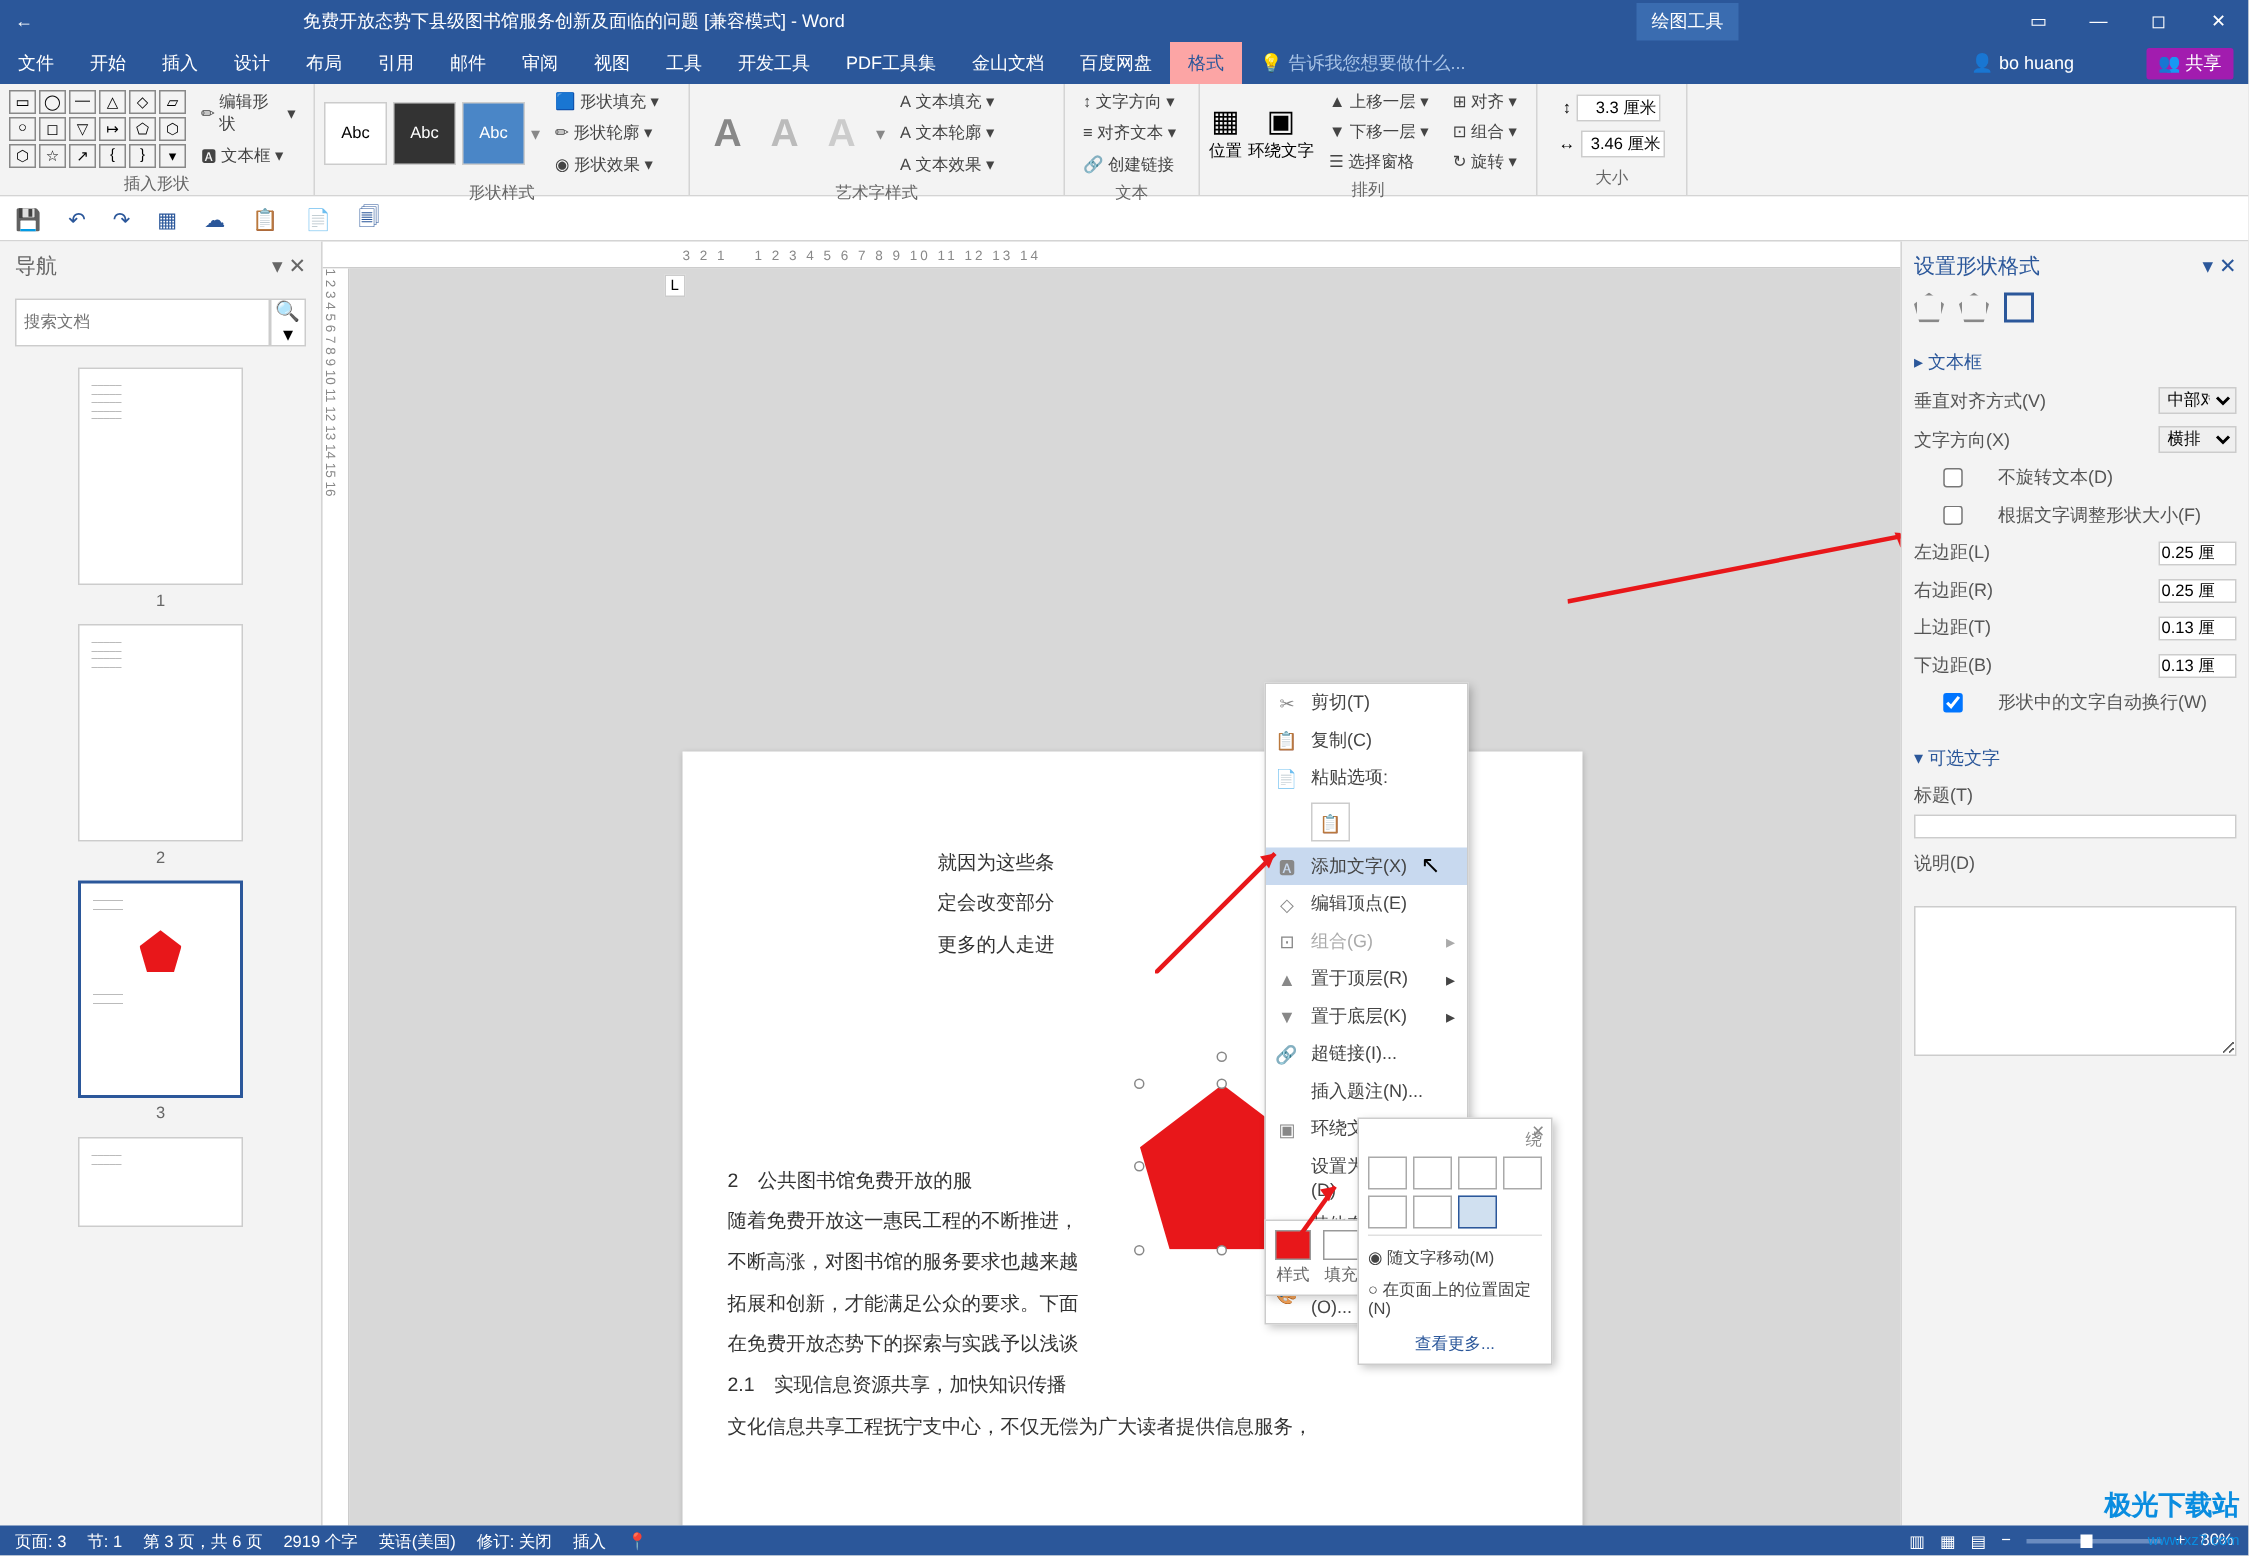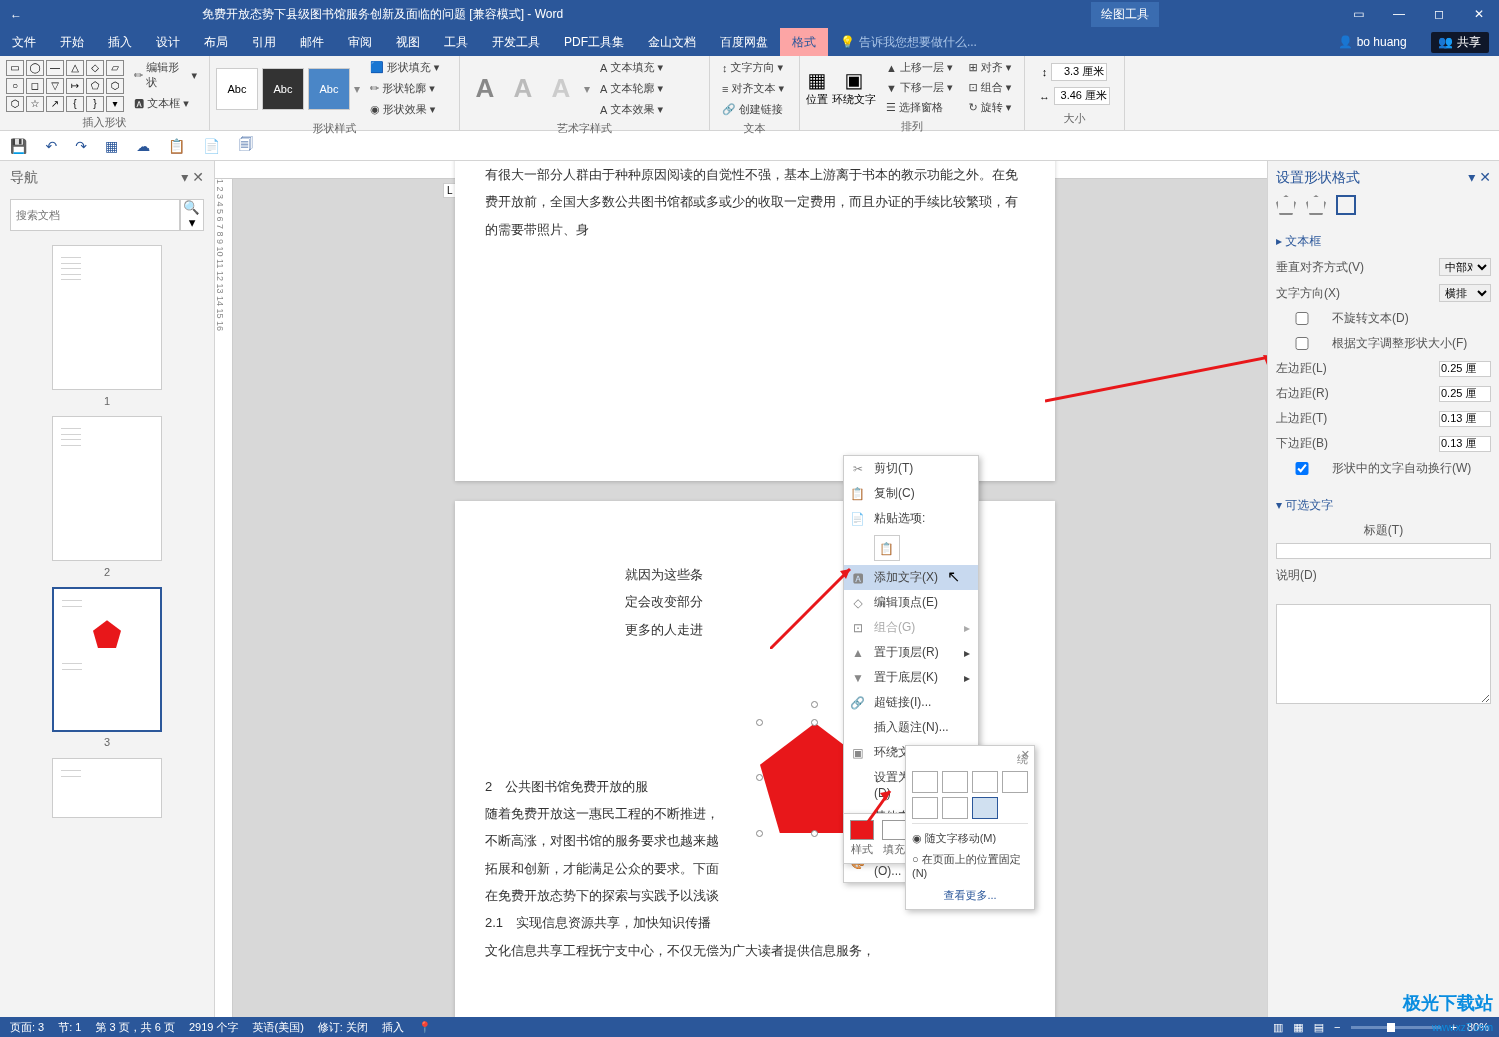--- a/index.html
+++ b/index.html
@@ -11,22 +11,22 @@
 .titlebar .title { margin-left: 180px; font-size: 12px; }
 .titlebar .drawtool { margin-left: auto; margin-right: 340px; background: #3a6cb0; padding: 4px 10px; }
 .titlebar .winbtns { position: absolute; right: 0; top: 0; display: flex; }
 .titlebar .winbtn { width: 40px; height: 28px; display: flex; align-items: center; justify-content: center; color: #fff; }
 
 
 .menutabs { height: 28px; background: #2b579a; display: flex; align-items: stretch; color: #fff; font-size: 12px; }
 .menutab { padding: 0 12px; display: flex; align-items: center; cursor: pointer; }
 .menutab.active { background: #fca5a5; color: #2b579a; }
 .tellme { padding: 0 12px; display: flex; align-items: center; color: #a8c3e6; gap: 4px; }
-.userarea { margin-left: auto; display: flex; align-items: center; gap: 24px; padding-right: 10px; }
-.sharebtn { background: #0f172a; padding: 2px 8px; border-radius: 2px; }
+.userarea { margin-left: auto; display: flex; align-items: center; gap: 12px; padding-right: 10px; }
+.sharebtn { background: #a21caf; padding: 2px 8px; border-radius: 2px; margin-left: 36px; }
 
 
 .ribbon { height: 75px; background: #f3f3f3; border-bottom: 1px solid #d4d4d4; display: flex; }
 .rgroup { border-right: 1px solid #d4d4d4; padding: 2px 6px; display: flex; flex-direction: column; }
 .rgroup-body { flex: 1; display: flex; align-items: center; gap: 4px; }
 .rgroup-label { text-align: center; font-size: 11px; color: #666; padding: 2px 0; }
 .shapegrid { display: grid; grid-template-columns: repeat(6, 18px); gap: 2px; }
 .shapegrid span { width: 18px; height: 16px; border: 1px solid #888; font-size: 10px; display: flex; align-items: center; justify-content: center; }
 .rbtn { padding: 2px 6px; font-size: 11px; color: #444; display: flex; align-items: center; gap: 3px; }
 .styleprev { display: flex; gap: 4px; }
@@ -317,23 +317,20 @@
           <div class="thumb-content">—————<br>—————</div>
         </div>
     </div>
   </div>
 
   <div class="docarea">
     <div class="hruler">3 2 1 &nbsp;&nbsp; 1 2 3 4 5 6 7 8 9 10 11 12 13 14</div>
     <div class="vruler">1 2 3 4 5 6 7 8 9 10 11 12 13 14 15 16</div>
     <span style="position:absolute;left:228px;top:22px;background:#fff;border:1px solid #ccc;padding:1px 3px;font-size:10px">L</span>
 
-    <div class="page page1">
-      <div class="doctext">有很大一部分人群由于种种原因阅读的自觉性不强，基本上游离于书本的教示功能之外。在免费开放前，全国大多数公共图书馆都或多或少的收取一定费用，而且办证的手续比较繁琐，有的需要带照片、身</div>
-    </div>
 
     <div class="page page2">
       <div class="doctext" style="padding-top:60px">
         <div style="display:flex">
           <div style="width:140px"></div>
           <div style="white-space:pre-line;width:100px">就因为这些条
 定会改变部分
 更多的人走进</div>
         </div>
         <div style="height:130px"></div>
@@ -528,21 +525,21 @@
         </div>
       <div class="fmtrow">
           <label>
             <input type="checkbox" checked="" style=""> 
             <span>形状中的文字自动换行(W)</span>
           </label>
         </div>
     </div>
     <div class="fmtsect">
       <div class="shead">▾ <span>可选文字</span></div>
-      <div class="fmtrow" style="flex-direction:column;align-items:center;gap:4px">
+      <div class="fmtrow" style="flex-direction:column;align-items:flex-start;gap:4px">
         <span>标题(T)</span>
         <input style="width: 100%;">
       </div>
       <div class="fmtrow" style="flex-direction:column;align-items:flex-start;gap:20px">
         <span>说明(D)</span>
         <textarea style="width: 100%; height: 100px; border: 1px solid rgb(204, 204, 204);"></textarea>
       </div>
     </div>
   </div>
 </div>

